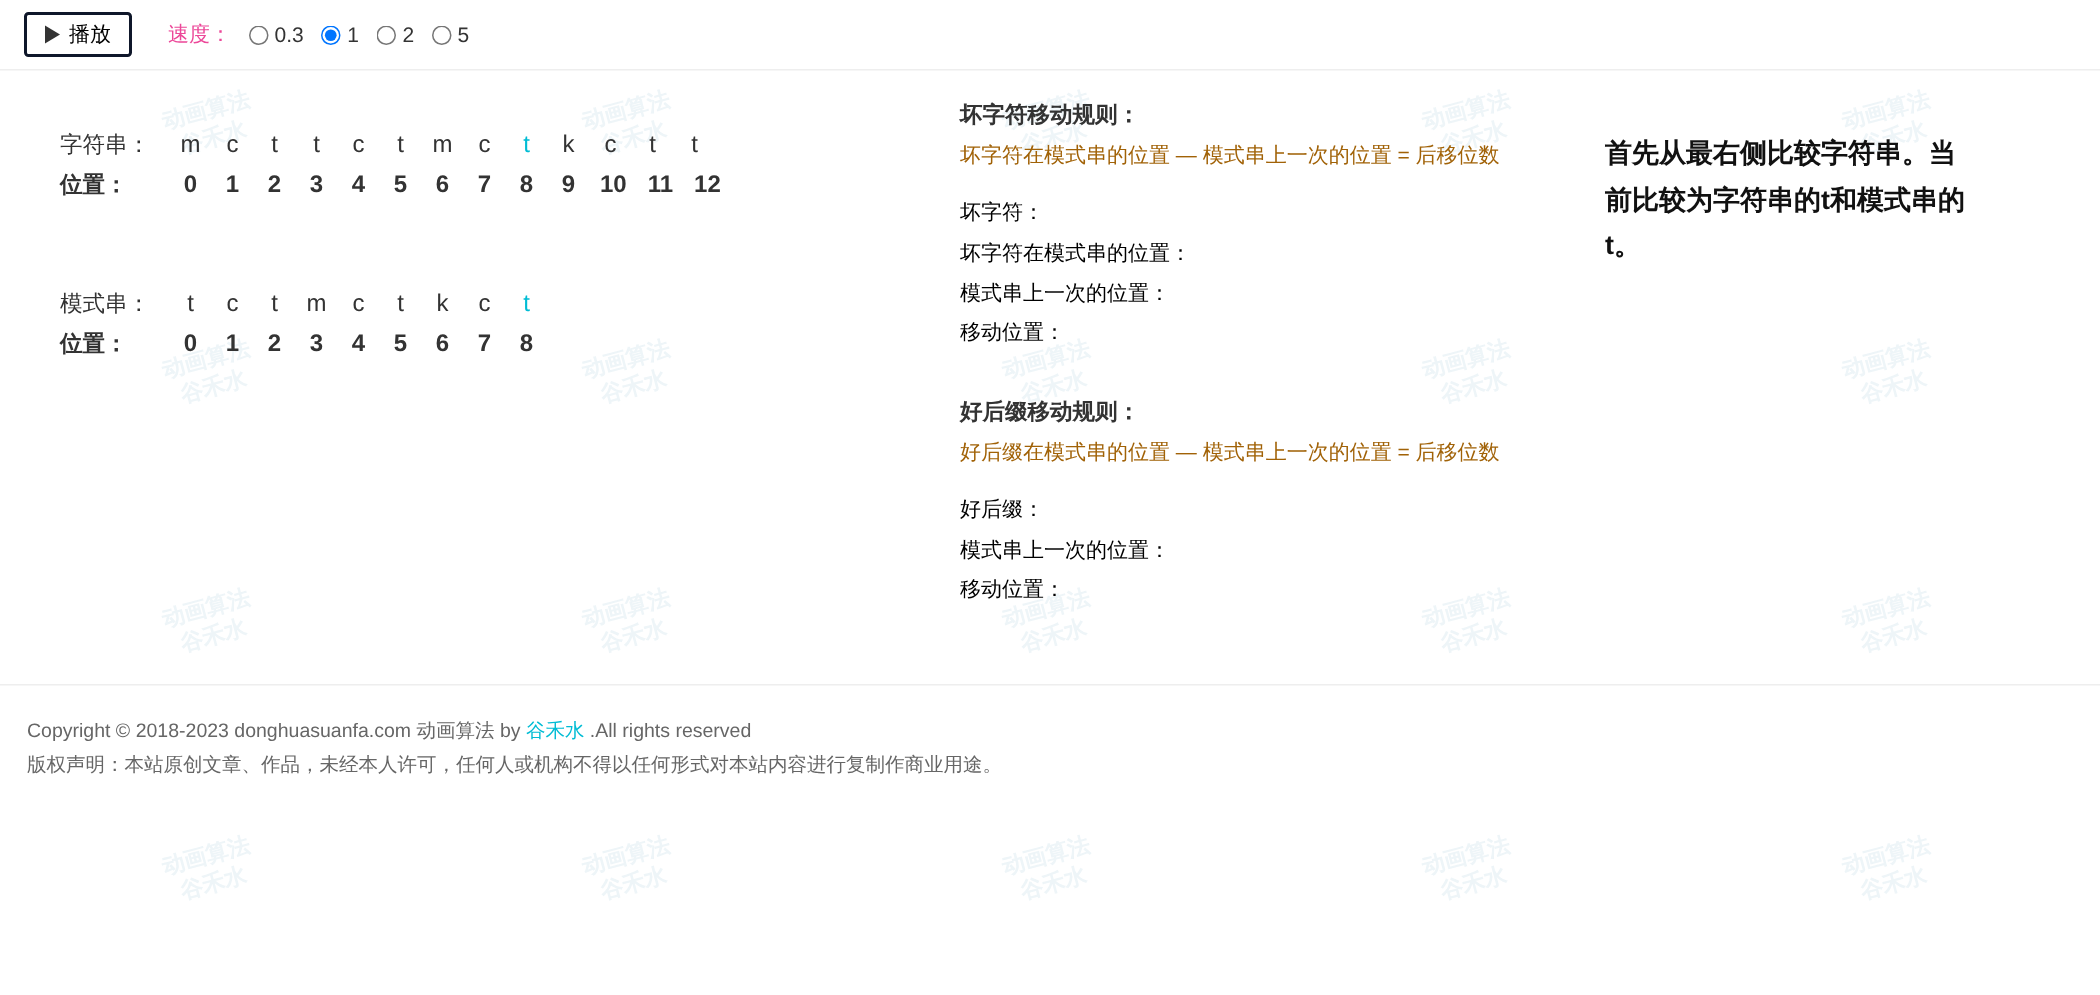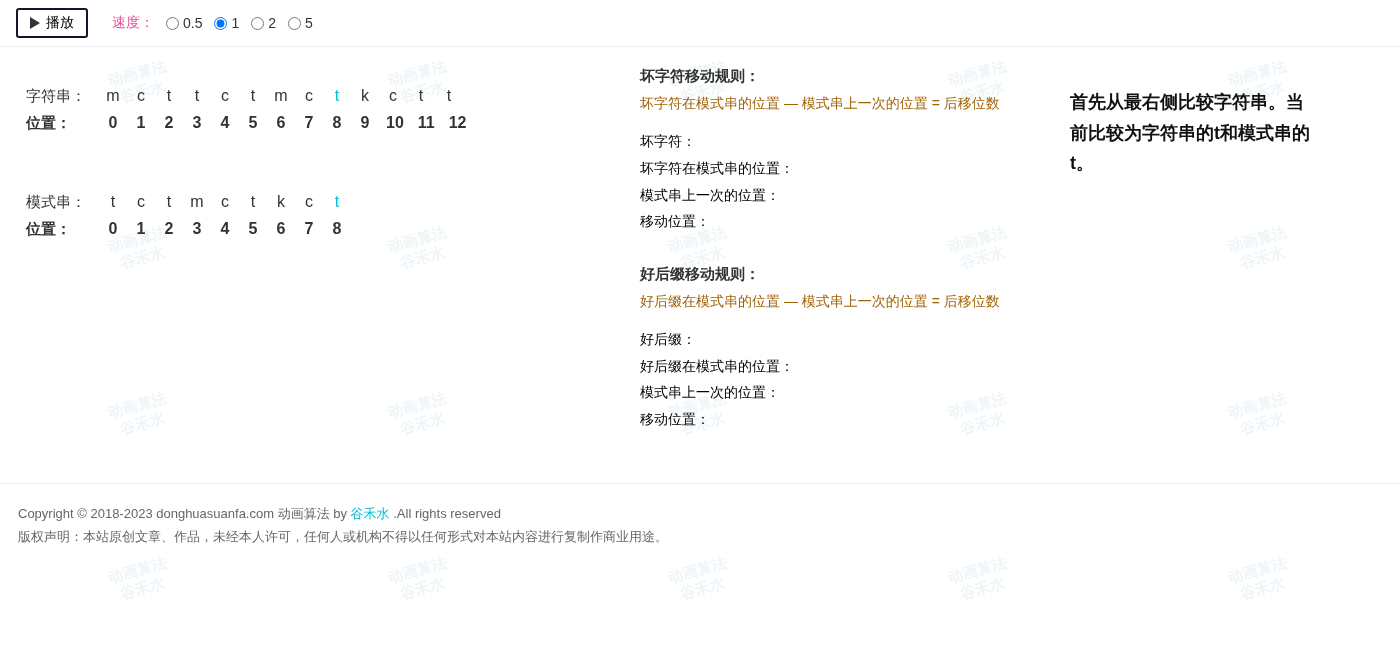--- a/index.html
+++ b/index.html
@@ -81,21 +81,21 @@
     .main-content {
       display: flex;
       padding: 20px 0;
       position: relative;
       z-index: 1;
     }
 
     
     .left-panel {
       flex: 0 0 620px;
-      padding: 20px 26px;
+      padding: 20px 40px;
     }
 
     .string-row {
       display: flex;
       align-items: baseline;
       margin-bottom: 8px;
     }
     .row-label {
       font-size: 15px;
       color: #333;
@@ -265,21 +265,21 @@
 
 <div class="toolbar">
   <button class="play-btn">
     <span class="play-icon"></span>
     <span>播放</span>
   </button>
   <div class="speed-control">
     <span class="speed-label">速度：</span>
     <label class="speed-option">
       <input type="radio" name="speed" value="0.5" style="">
-      <span>0.5</span>
+      <span>0.3</span>
     </label>
     <label class="speed-option">
       <input type="radio" name="speed" value="1" checked="" style="">
       <span>1</span>
     </label>
     <label class="speed-option">
       <input type="radio" name="speed" value="2" style="">
       <span>2</span>
     </label>
     <label class="speed-option">
@@ -375,21 +375,20 @@
           <div>模式串上一次的位置：</div>
           <div>移动位置：</div>
         </div>
     </div>
 
     <div class="rule-section">
       <div class="rule-title">好后缀移动规则：</div>
       <div class="rule-formula">好后缀在模式串的位置 — 模式串上一次的位置 = 后移位数</div>
       <div class="rule-detail" id="good-suffix-details">
       <div>好后缀：</div>
-          <div>好后缀在模式串的位置：</div>
           <div>模式串上一次的位置：</div>
           <div>移动位置：</div>
         </div>
     </div>
   </div>
 
   <div class="right-panel">
     <div id="description-text">
         <div>首先从最右侧比较字符串。当</div>
         <div>前比较为字符串的t和模式串的</div>

